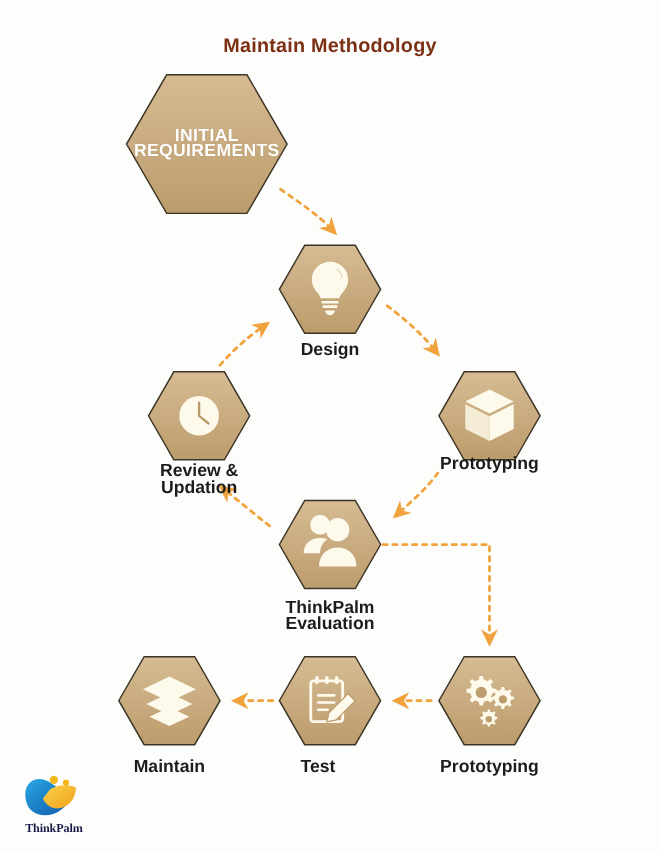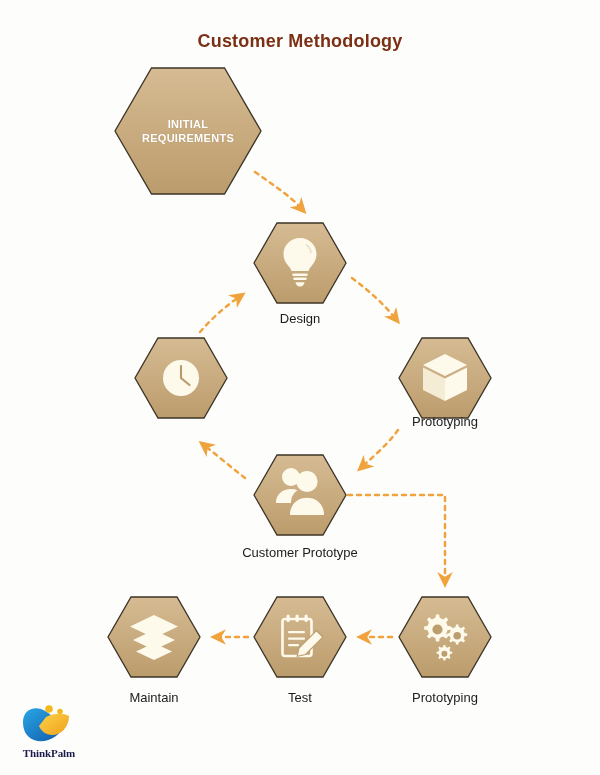--- a/index.html
+++ b/index.html
@@ -32,31 +32,32 @@
     font-size: 18px;
     font-weight: bold;
     color: #7b2f13;
     letter-spacing: 0.2px;
     font-family: "Liberation Sans", sans-serif;
   }
 
   .node-label {
     position: absolute;
     text-align: center;
-    font-size: 13px;
+    font-size: 16px;
     color: #1c1c1c;
     line-height: 15px;
     font-family: "Liberation Sans", sans-serif;
     white-space: pre-line;
+    font-weight: bold;
   }
 
   .hex-text {
     position: absolute;
     text-align: center;
-    font-size: 11px;
+    font-size: 16px;
     font-weight: bold;
     color: #ffffff;
     line-height: 14px;
     letter-spacing: 0.3px;
     white-space: pre-line;
     font-family: "Liberation Sans", sans-serif;
     text-shadow: 0 0 1px rgba(120,90,45,.35);
   }
 
   #logo-wrap {
@@ -73,21 +74,21 @@
     letter-spacing: -0.1px;
     text-align: center;
     font-family: Liberation Serif, serif;
   }
 </style>
 </head>
 <body>
 
 <div id="stage">
 
-  <div id="title">Customer Methodology</div>
+  <div id="title">Maintain Methodology</div>
 
   <svg id="art" width="600" height="775" viewBox="0 0 600 775" style="position:absolute;left:0;top:0;">
     <defs>
       <linearGradient id="hexgrad" x1="0" y1="0" x2="0" y2="1">
         <stop offset="0%" stop-color="#d6bb93"></stop>
         <stop offset="100%" stop-color="#bb9c6c"></stop>
       </linearGradient>
       <marker id="arrowhead" markerWidth="7" markerHeight="7" refX="3.2" refY="3.5" orient="auto" markerUnits="strokeWidth">
         <path d="M0,0.4 L6.4,3.5 L0,6.6 L1.9,3.5 Z" fill="#f0a23c"></path>
       </marker>
@@ -215,26 +216,28 @@
     </g>
   </svg>
 
   <div class="hex-text" style="left:108px; top:117px; width:160px;">INITIAL
 REQUIREMENTS</div>
 
   <div class="node-label" style="left:240px; top:311px; width:120px;">Design</div>
 
   <div class="node-label" style="left:385px; top:414px; width:120px;">Prototyping</div>
 
-  <div class="node-label" style="left:225px; top:545px; width:150px;">Customer Prototype</div>
-
+  <div class="node-label" style="left:225px; top:545px; width:150px;">ThinkPalm Evaluation</div>
+
+  <div class="node-label" style="left:121px; top:421px; width:120px; text-align:center;">Review &amp;
+Updation</div>
 
   <div class="node-label" style="left:385px; top:690px; width:120px;">Prototyping</div>
 
-  <div class="node-label" style="left:240px; top:690px; width:120px;">Test</div>
+  <div class="node-label" style="left:229px; top:690px; width:120px;">Test</div>
 
   <div class="node-label" style="left:94px; top:690px; width:120px;text-align:center;">Maintain</div>
 
   <div id="logo-wrap">
     <div style="height:40px;"></div>
     <div id="logo-text">ThinkPalm</div>
   </div>
 
 </div>
 

